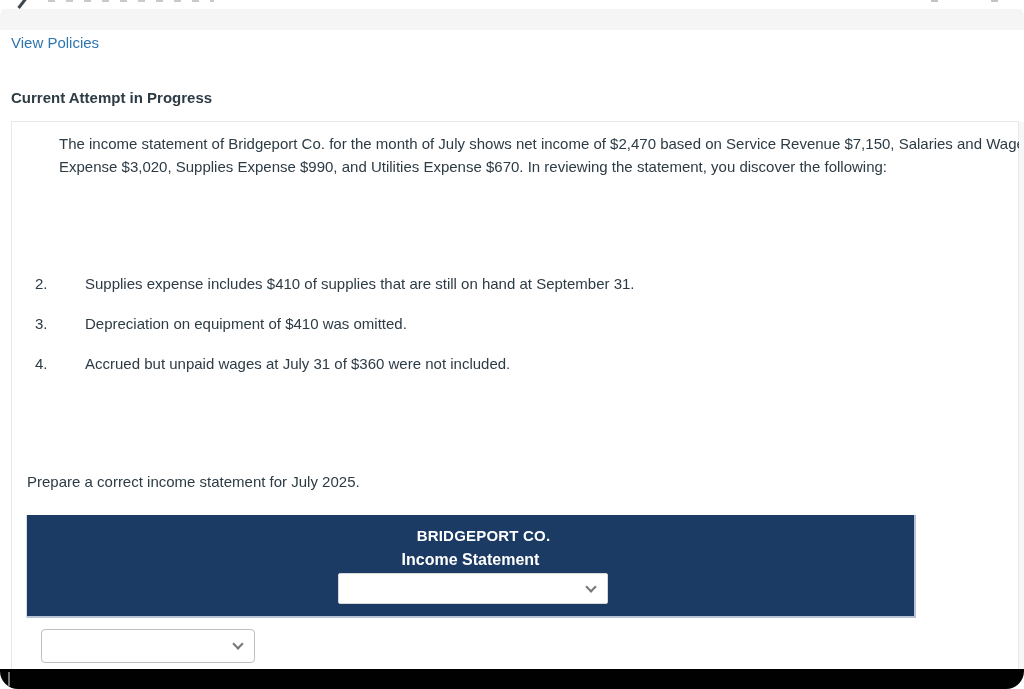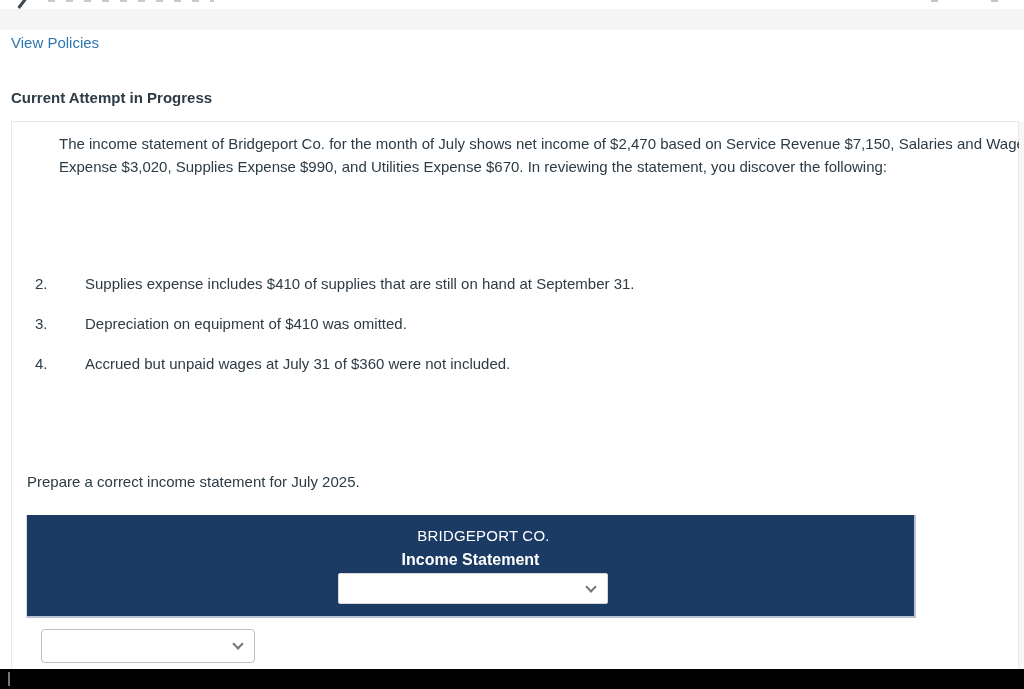--- a/index.html
+++ b/index.html
@@ -6,21 +6,21 @@
   :root{
     --navy:#1b3a64; --link-blue:#2e76b0; --ink:#2d3b45;
     --band-gray:#f5f5f5; --box-border:#e8e8e8; --bar-black:#010101;
   }
   *{box-sizing:border-box; margin:0; padding:0;}
   html,body{width:1024px; height:689px; overflow:hidden;}
   body{
     font-family:"Liberation Sans","DejaVu Sans",sans-serif;
     background:#ffffff; color:var(--ink); position:relative;
   }
-  .stage{position:relative; width:1024px; height:689px; overflow:hidden; background:#fff;}
+  .stage{position:relative; width:1024px; height:689px; overflow:hidden; background:#fff;border-radius:18px;}
 
   
   .frag-slash{
     position:absolute; left:26px; top:-4px; width:3px; height:14px;
     background:#3f474e; transform:rotate(38deg); transform-origin:top left;
   }
   .frag-dashes{
     position:absolute; left:48px; top:0; width:166px; height:2px;
     background:repeating-linear-gradient(90deg,#c9c9c9 0 7px,transparent 7px 18px);
   }
@@ -59,21 +59,21 @@
   }
 
   .statement-header{
     position:absolute; left:27px; top:515px; width:889px; height:103px;
     background:var(--navy);
     border-right:2px solid #b9c3d3; border-bottom:2px solid #b9c3d3;
     box-shadow:-1px 0 0 #d5dbe5;
   }
   .stmt-company{
     position:absolute; left:0; top:13px; width:100%; text-align:center;
-    color:#fff; font-weight:normal; font-size:15px; letter-spacing:.2px; line-height:16px;padding-left:26px;
+    color:#fff; font-weight:bold; font-size:15px; letter-spacing:.2px; line-height:16px;padding-left:26px;
   }
   .stmt-title{
     position:absolute; left:0; top:36px; width:100%; text-align:center;
     color:#fff; font-weight:bold; font-size:16px; line-height:17px;
   }
   .select-wrap{position:absolute;}
   .select-wrap select{
     width:100%; height:100%; appearance:none; -webkit-appearance:none;
     border:1px solid #d8d8d8; border-radius:2px; background:#fff;
     font-family:inherit; font-size:14px; color:var(--ink); padding:0 26px 0 8px; cursor:pointer;

